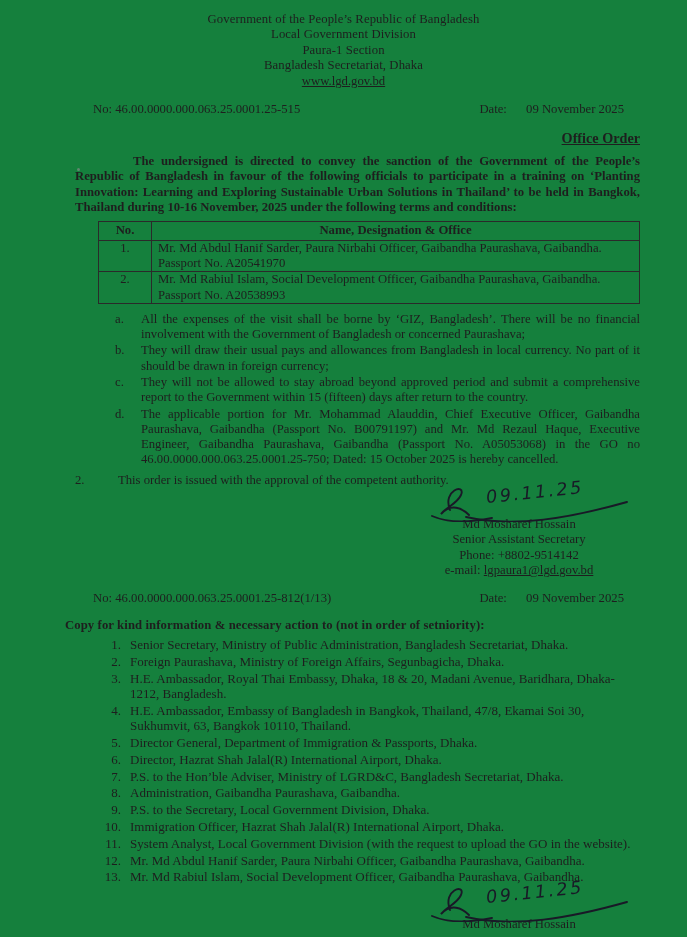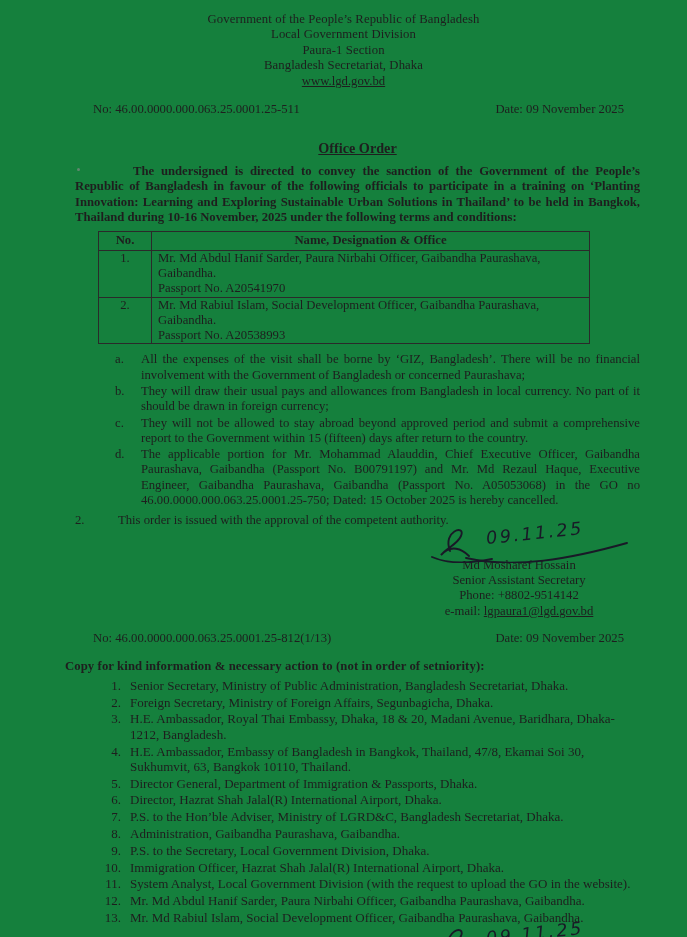--- a/index.html
+++ b/index.html
@@ -8,24 +8,24 @@
     background:#15803d;color:#1e1e1e;
     font-family:"Liberation Serif","DejaVu Serif",serif;
     font-size:12.7px;line-height:15.3px;
   }
   .letterhead{text-align:center;padding-top:12px;line-height:15.4px;}
   .letterhead .lh-line{letter-spacing:.1px;}
   .website-row{margin-top:.5px;}
   .website-row a{color:inherit;text-decoration:underline;font-weight:500;cursor:pointer;}
   .content{padding:0 47px 0 75px;}
   .ref-row{display:flex;justify-content:space-between;margin:12px 16px 0 18px;}
-  .ref-date .dlabel{margin-right:0;}
-  .doc-title{text-align:center;font-weight:bold;text-decoration:underline;font-size:14.2px;margin:24px 0 8px 0;}
+  .ref-date .dlabel{margin-right:16px;}
+  .doc-title{text-align:right;font-weight:bold;text-decoration:underline;font-size:14.2px;margin:14px 0 8px 0;}
   .intro{margin:0;text-align:justify;text-indent:58px;font-weight:bold;}
-  table.officials{border-collapse:collapse;margin:6px 0 0 23px;width:492px;}
+  table.officials{border-collapse:collapse;margin:6px 0 0 23px;width:542px;}
   table.officials th,table.officials td{border:1.4px solid #2a2a2a;padding:0 6px;vertical-align:top;}
   table.officials th{font-weight:bold;text-align:center;padding:1px 6px;}
   th.no-col{width:40px;}
   td.no-cell{text-align:center;}
   .terms{margin:8px 0 0 40px;}
   .term{display:flex;margin-bottom:1px;}
   .term-label{flex:none;width:26px;}
   .term-text{flex:1;text-align:justify;}
   .clause2{display:flex;margin-top:5px;}
   .clause2-label{flex:none;width:43px;}
@@ -64,21 +64,21 @@
     <div class="website-row">
       <a>www.lgd.gov.bd</a>
     </div>
   </header>
 
   <div class="content">
 
     <div class="ref-row">
       <div class="ref-no">
         <span>No:</span>
-        <span>46.00.0000.000.063.25.0001.25-511</span>
+        <span>46.00.0000.000.063.25.0001.25-515</span>
       </div>
       <div class="ref-date">
         <span class="dlabel">Date:</span>
         <span>09 November 2025</span>
       </div>
     </div>
 
     <div class="doc-title">Office Order</div>
 
     <p class="intro">The undersigned is directed to convey the sanction of the Government of the People’s Republic of Bangladesh in favour of the following officials to participate in a training on ‘Planting Innovation: Learning and Exploring Sustainable Urban Solutions in Thailand’ to be held in Bangkok, Thailand during 10-16 November, 2025 under the following terms and conditions:</p>
@@ -163,21 +163,21 @@
       <div class="ref-date">
         <span class="dlabel">Date:</span>
         <span>09 November 2025</span>
       </div>
     </div>
 
     <div class="copy-heading">Copy for kind information &amp; necessary action to (not in order of setniority):</div>
 
     <ol class="copy-list">
       <li>Senior Secretary, Ministry of Public Administration, Bangladesh Secretariat, Dhaka.</li>
-      <li>Foreign Secretary, Ministry of Foreign Affairs, Segunbagicha, Dhaka.</li>
+      <li>Foreign Paurashava, Ministry of Foreign Affairs, Segunbagicha, Dhaka.</li>
       <li>H.E. Ambassador, Royal Thai Embassy, Dhaka, 18 &amp; 20, Madani Avenue, Baridhara, Dhaka-1212, Bangladesh.</li>
       <li>H.E. Ambassador, Embassy of Bangladesh in Bangkok, Thailand, 47/8, Ekamai Soi 30, Sukhumvit, 63, Bangkok 10110, Thailand.</li>
       <li>Director General, Department of Immigration &amp; Passports, Dhaka.</li>
       <li>Director, Hazrat Shah Jalal(R) International Airport, Dhaka.</li>
       <li>P.S. to the Hon’ble Adviser, Ministry of LGRD&amp;C, Bangladesh Secretariat, Dhaka.</li>
       <li>Administration, Gaibandha Paurashava, Gaibandha.</li>
       <li>P.S. to the Secretary, Local Government Division, Dhaka.</li>
       <li>Immigration Officer, Hazrat Shah Jalal(R) International Airport, Dhaka.</li>
       <li>System Analyst, Local Government Division (with the request to upload the GO in the website).</li>
       <li>Mr. Md Abdul Hanif Sarder, Paura Nirbahi Officer, Gaibandha Paurashava, Gaibandha.</li>

